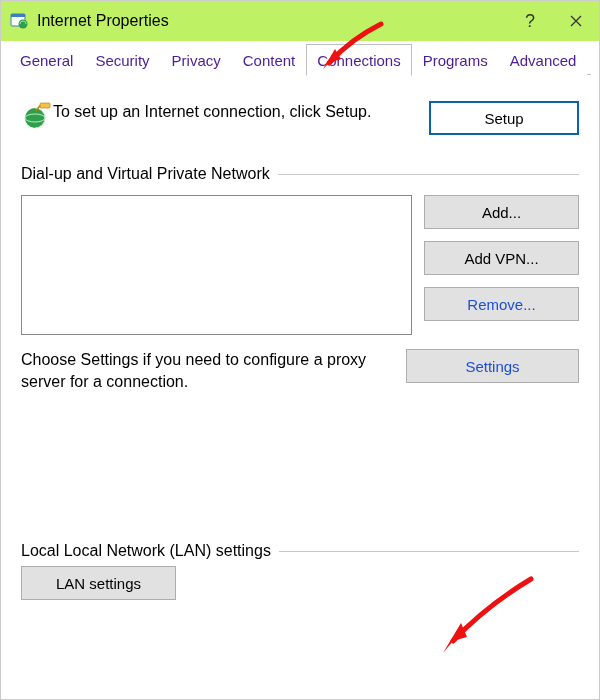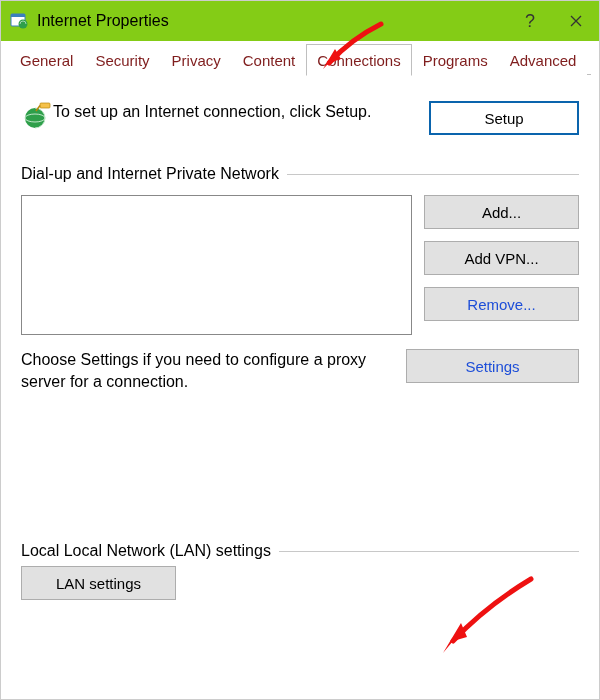--- a/index.html
+++ b/index.html
@@ -13,21 +13,21 @@
     overflow: hidden;
   }
   .window { width: 600px; height: 700px; background: #fff; border: 1px solid #ccc; }
 
   
   .titlebar {
     height: 40px;
     display: flex;
     align-items: center;
     padding-left: 8px;
-    background: #84cc16;
+    background: #bef264;
   }
   .titlebar .icon { width: 20px; height: 20px; margin-right: 8px; display:flex; align-items:center; justify-content:center;}
   .titlebar .title { flex: 1; font-size: 16px; }
   .titlebar .help, .titlebar .close {
     width: 46px; height: 40px;
     display: flex; align-items: center; justify-content: center;
     font-size: 14px; color: #333;
   }
   .titlebar .help { font-size: 18px; font-family: Arial, sans-serif; }
   .titlebar .close svg { width: 12px; height: 12px; stroke: #333; stroke-width: 1.3; }
@@ -41,21 +41,21 @@
     position: relative;
   }
   .tabs-border {
     position: absolute;
     left: 8px; right: 8px; bottom: 0;
     height: 1px; background: #bfbfbf;
   }
   .tab {
     padding: 6px 10px 6px 10px;
     font-size: 15px;
-    color: #7f1d1d;
+    color: #4c1d95;
     background: #fff;
     border: 1px solid transparent;
     border-bottom: none;
     position: relative;
     z-index: 1;
     cursor: default;
   }
   .tab.active {
     border-color: #bfbfbf;
     border-bottom: 1px solid #fff;
@@ -176,21 +176,21 @@
           <path d="M13 7 a10 10 0 0 1 0 20" fill="none" stroke="#bfe6c8" stroke-width="1"></path>
           <rect x="18" y="2" width="10" height="5" rx="1" fill="#f5c14a" stroke="#b8860b" stroke-width="0.7"></rect>
           <path d="M18 4.5 L14 10" stroke="#b8860b" stroke-width="1.5"></path>
         </svg>
       </span>
       <div class="text">To set up an Internet connection, click Setup.</div>
       <button class="btn primary">Setup</button>
     </div>
 
     <div class="grouphead">
-      <span>Dial-up and Internet Private Network</span>
+      <span>Dial-up and Virtual Private Network</span>
       <span class="line"></span>
     </div>
 
     <div class="dial-row">
       <div class="listbox"></div>
       <div class="btncol">
         <button class="btn">Add...</button>
         <button class="btn">Add VPN...</button>
         <button class="btn disabled">Remove...</button>
       </div>

